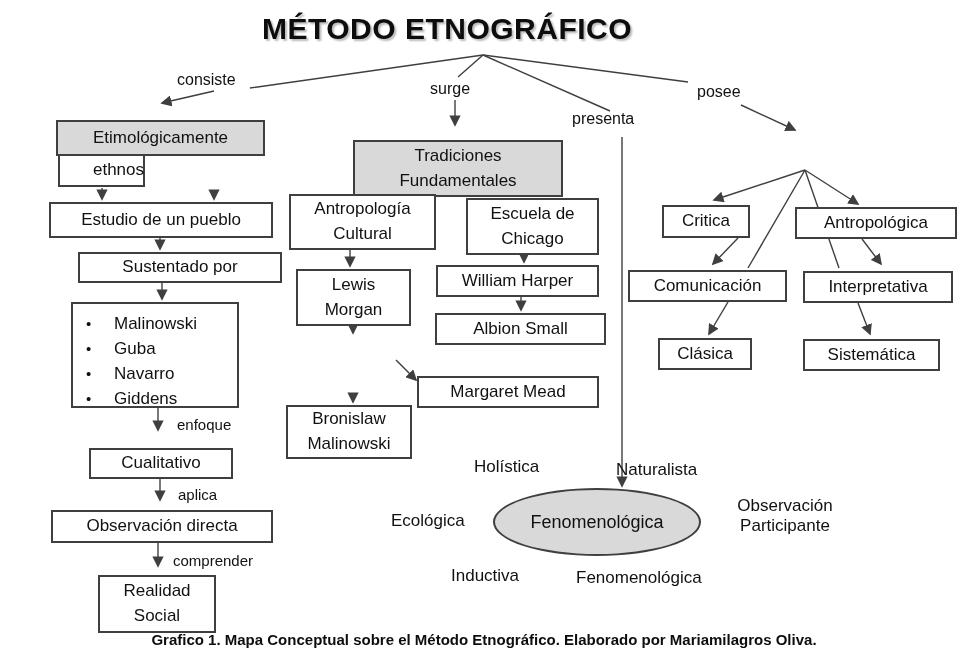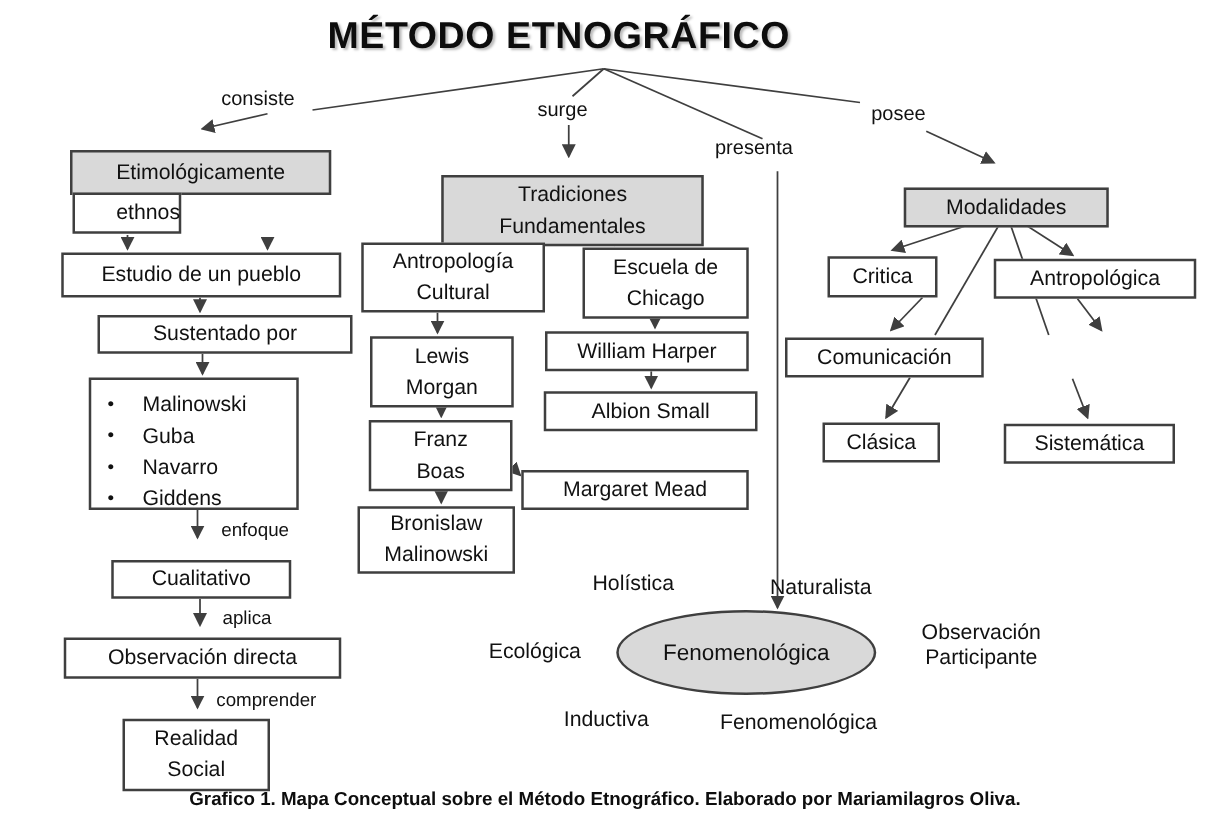--- a/index.html
+++ b/index.html
@@ -135,30 +135,28 @@
   <div class="box gray" style="left:353px;top:128px;width:210px;height:57px;">Tradiciones
 Fundamentales</div>
   <div class="box" style="left:289px;top:194px;width:147px;height:56px;">Antropología
 Cultural</div>
   <div class="box" style="left:466px;top:198px;width:133px;height:57px;">Escuela de
 Chicago</div>
   <div class="box" style="left:296px;top:269px;width:115px;height:57px;">Lewis
 Morgan</div>
   <div class="box" style="left:436px;top:265px;width:163px;height:32px;">William Harper</div>
   <div class="box" style="left:435px;top:313px;width:171px;height:32px;">Albion Small</div>
-  <div class="box" style="left:295px;top:336px;width:115px;height:57px;">Franz
-Boas</div>
   <div class="box" style="left:417px;top:376px;width:182px;height:32px;">Margaret Mead</div>
   <div class="box" style="left:286px;top:405px;width:126px;height:54px;">Bronislaw
 Malinowski</div>
 
-  <div class="box gray" style="left:723px;top:138px;width:164px;height:32px;">Modalidades</div>
   <div class="box" style="left:662px;top:205px;width:88px;height:33px;">Critica</div>
   <div class="box" style="left:795px;top:207px;width:162px;height:32px;">Antropológica</div>
   <div class="box" style="left:628px;top:270px;width:159px;height:32px;">Comunicación</div>
+  <div class="box" style="left:803px;top:271px;width:150px;height:32px;">Interpretativa</div>
   <div class="box" style="left:658px;top:338px;width:94px;height:32px;">Clásica</div>
   <div class="box" style="left:803px;top:339px;width:137px;height:32px;">Sistemática</div>
 
   <div class="ellipse" style="left:493px;top:488px;width:208px;height:68px;">Fenomenológica</div>
   <div class="lbl charlbl" style="left:474px;top:457px;">Holística</div>
   <div class="lbl charlbl" style="left:616px;top:460px;">Naturalista</div>
   <div class="lbl charlbl" style="left:391px;top:511px;">Ecológica</div>
   <div class="lbl charlbl" style="left:726px;top:496px;width:118px;text-align:center;">Observación
 Participante</div>
   <div class="lbl charlbl" style="left:451px;top:566px;">Inductiva</div>

